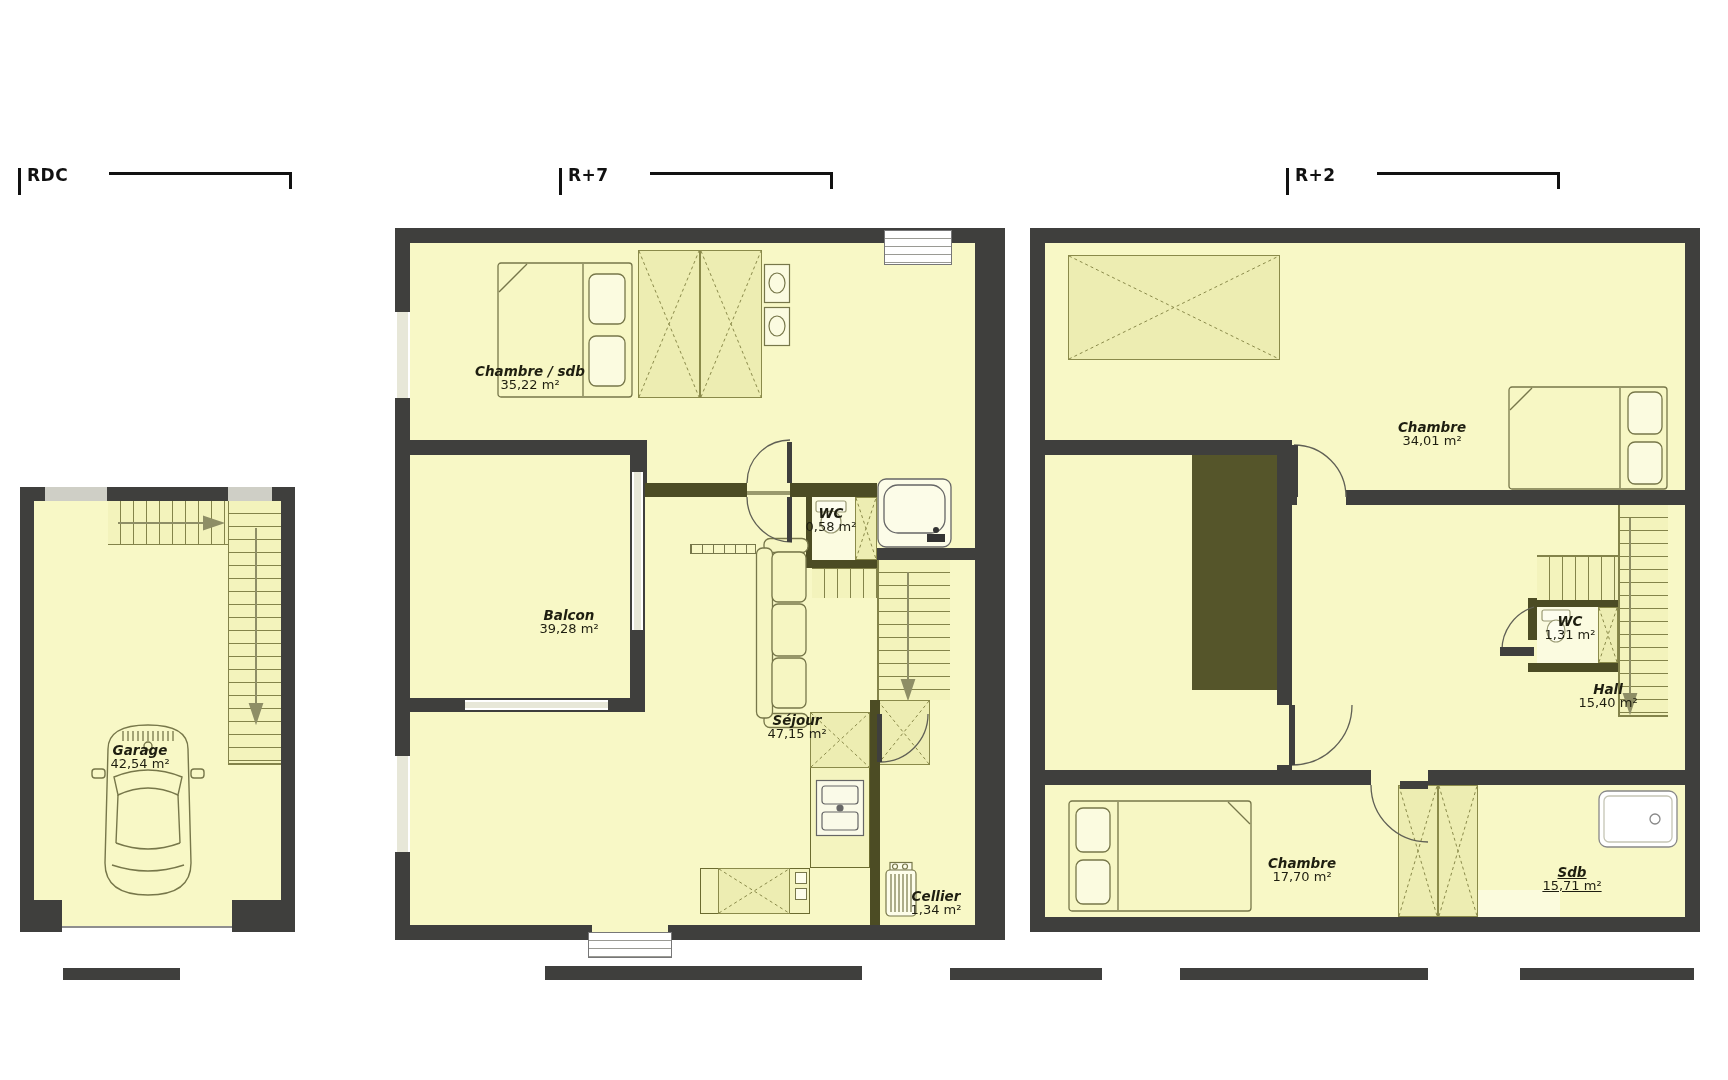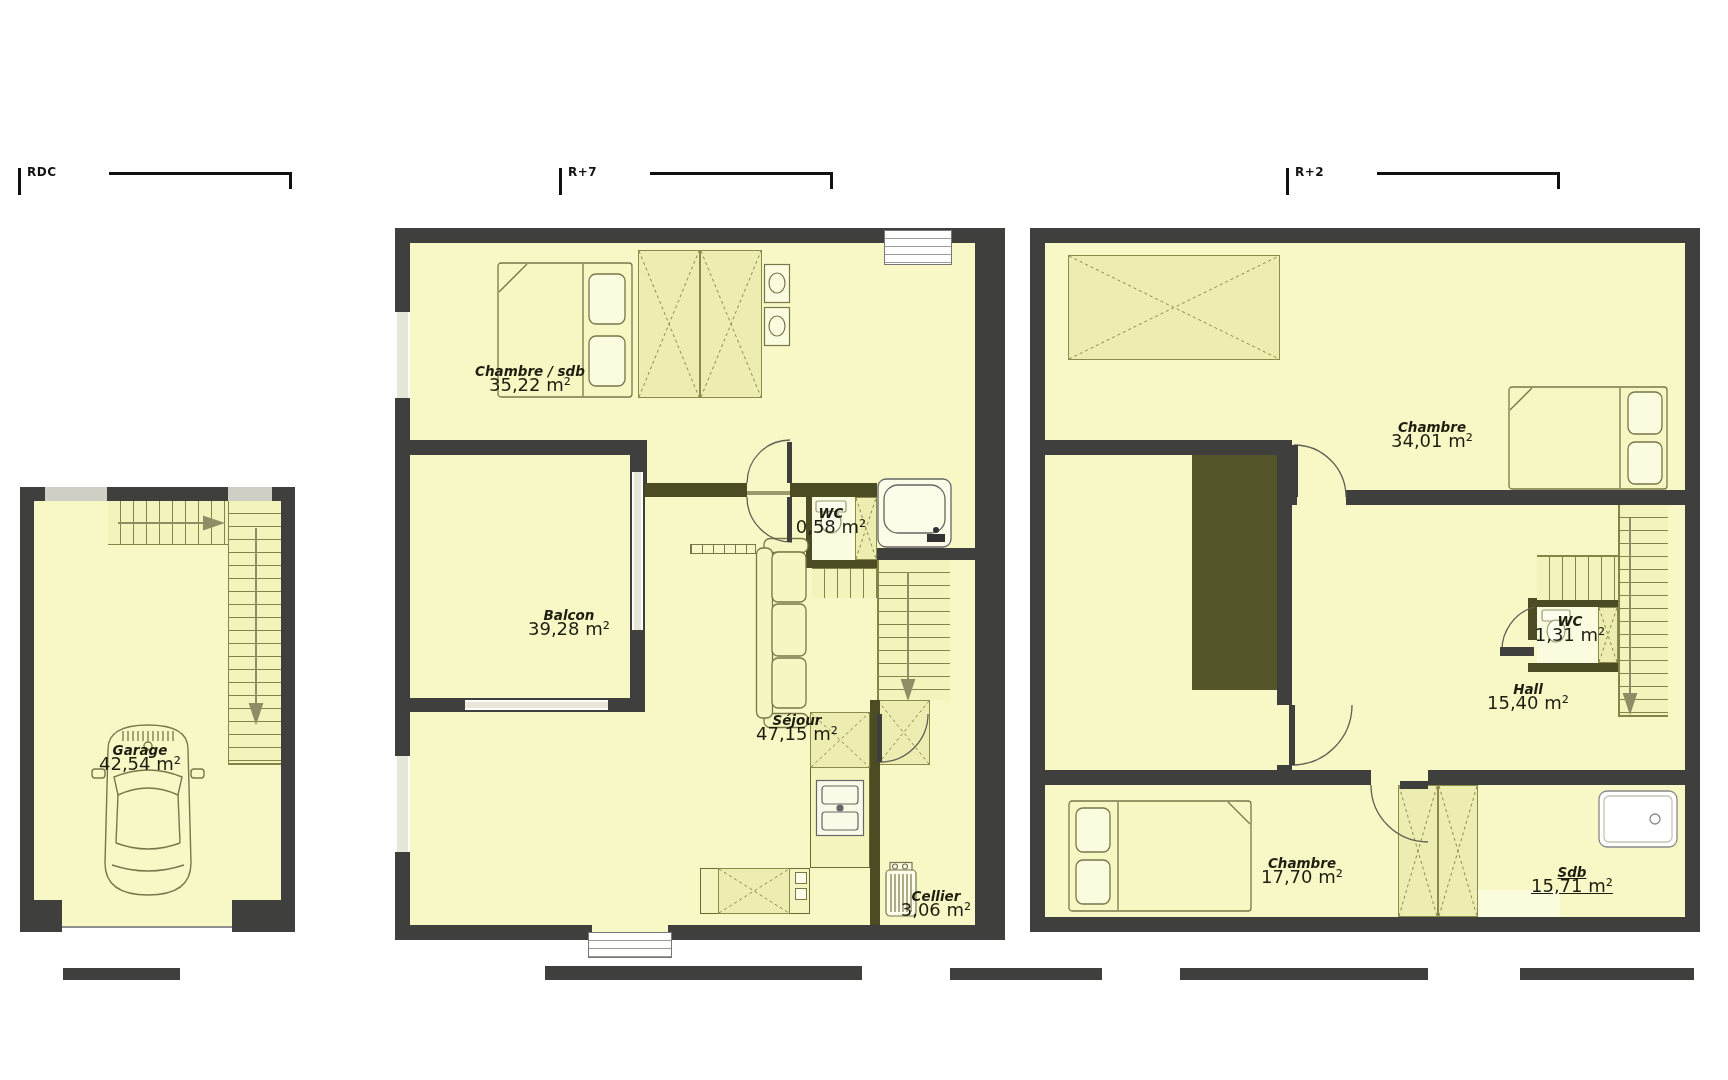--- a/index.html
+++ b/index.html
@@ -19,25 +19,25 @@
   .counter{position:absolute;background:#f4f4bf;border:1px solid #6b6b2f;box-sizing:border-box;}
   .glass{position:absolute;background:#fff;border:1px solid #777;box-sizing:border-box;}
   .lines-h{background:repeating-linear-gradient(to bottom,#fff 0 7px,#9a9a94 7px 8px);}
   .divider{position:absolute;border:1px solid #77774a;background:repeating-linear-gradient(to right,#77774a 0 1px,transparent 1px 11px);box-sizing:border-box;}
   .hob{position:absolute;background:#fdfdea;border:1px solid #77774a;box-sizing:border-box;}
   .scrap{position:absolute;background:#3f3f3d;}
   .fixture{position:absolute;}
   .ptitle{position:absolute;height:30px;color:#111;}
   .tickL{position:absolute;left:0;top:3px;width:3px;height:27px;background:#111;}
   .tickR{position:absolute;left:271px;top:7px;width:3px;height:17px;background:#111;}
-  .t-text{position:absolute;left:9px;top:0;font-weight:bold;font-size:12px;letter-spacing:.5px;}
+  .t-text{position:absolute;left:9px;top:0;font-weight:bold;font-size:17px;letter-spacing:.5px;}
   .t-line{position:absolute;left:91px;top:7px;width:180px;height:3px;background:#111;}
   .room-label{position:absolute;transform:translateX(-50%);text-align:center;color:#1e1e10;white-space:nowrap;line-height:14px;}
   .room-name{font-style:italic;font-weight:bold;font-size:13.5px;display:block;}
-  .room-area{font-size:18px;display:block;}
+  .room-area{font-size:13px;display:block;}
   svg{overflow:visible;}
 </style>
 </head>
 <body>
 
 <div id="canvas">
 
   <div class="ptitle" style="left:18px;top:165px;">
     <div class="tickL"></div>
     <span class="t-text">RDC</span>
@@ -360,31 +360,31 @@
     <div class="room-label" style="left: 569px; top: 608px;">
       <span class="room-name">Balcon</span>
       <span class="room-area">39,28 m²</span>
     </div>
     <div class="room-label" style="left: 797px; top: 713px;">
       <span class="room-name">Séjour</span>
       <span class="room-area">47,15 m²</span>
     </div>
     <div class="room-label" style="left: 936px; top: 889px;">
       <span class="room-name">Cellier</span>
-      <span class="room-area">3,06 m²</span>
+      <span class="room-area">1,34 m²</span>
     </div>
     <div class="room-label" style="left: 1432px; top: 420px;">
       <span class="room-name">Chambre</span>
       <span class="room-area">34,01 m²</span>
     </div>
     <div class="room-label" style="left: 1570px; top: 614px;">
       <span class="room-name">WC</span>
       <span class="room-area">1,31 m²</span>
     </div>
-    <div class="room-label" style="left: 1528px; top: 682px;">
+    <div class="room-label" style="left: 1608px; top: 682px;">
       <span class="room-name">Hall</span>
       <span class="room-area">15,40 m²</span>
     </div>
     <div class="room-label" style="left: 1302px; top: 856px;">
       <span class="room-name">Chambre</span>
       <span class="room-area">17,70 m²</span>
     </div>
     <div class="room-label" style="left: 1572px; top: 865px; text-decoration: underline;">
       <span class="room-name">Sdb</span>
       <span class="room-area">15,71 m²</span>

